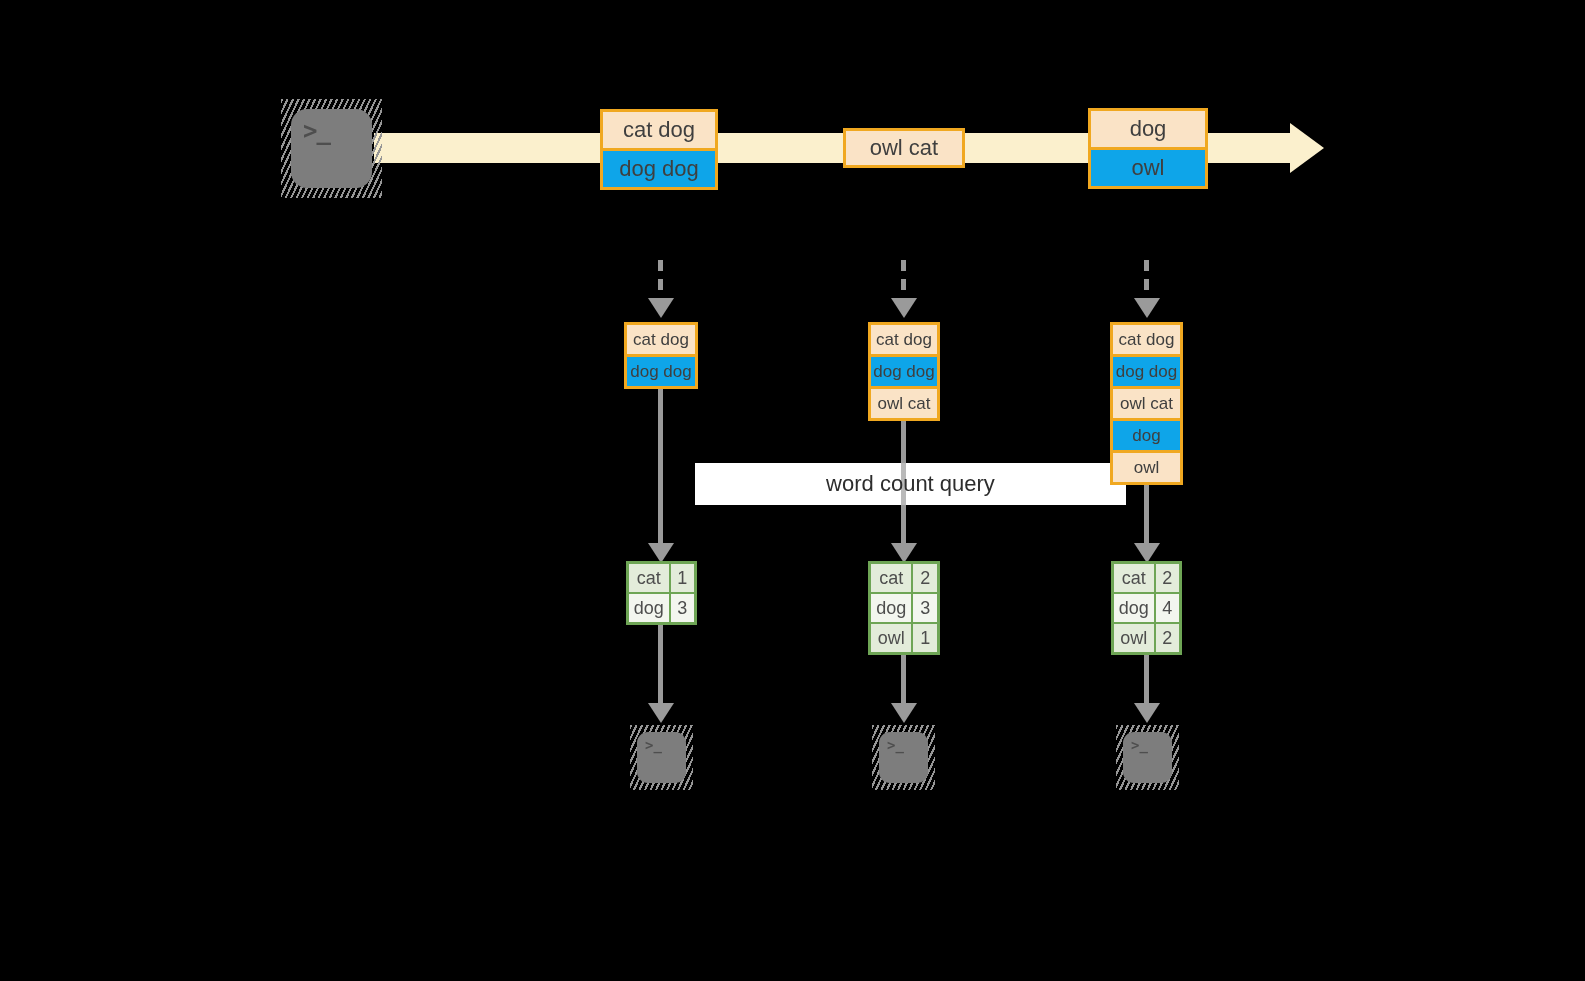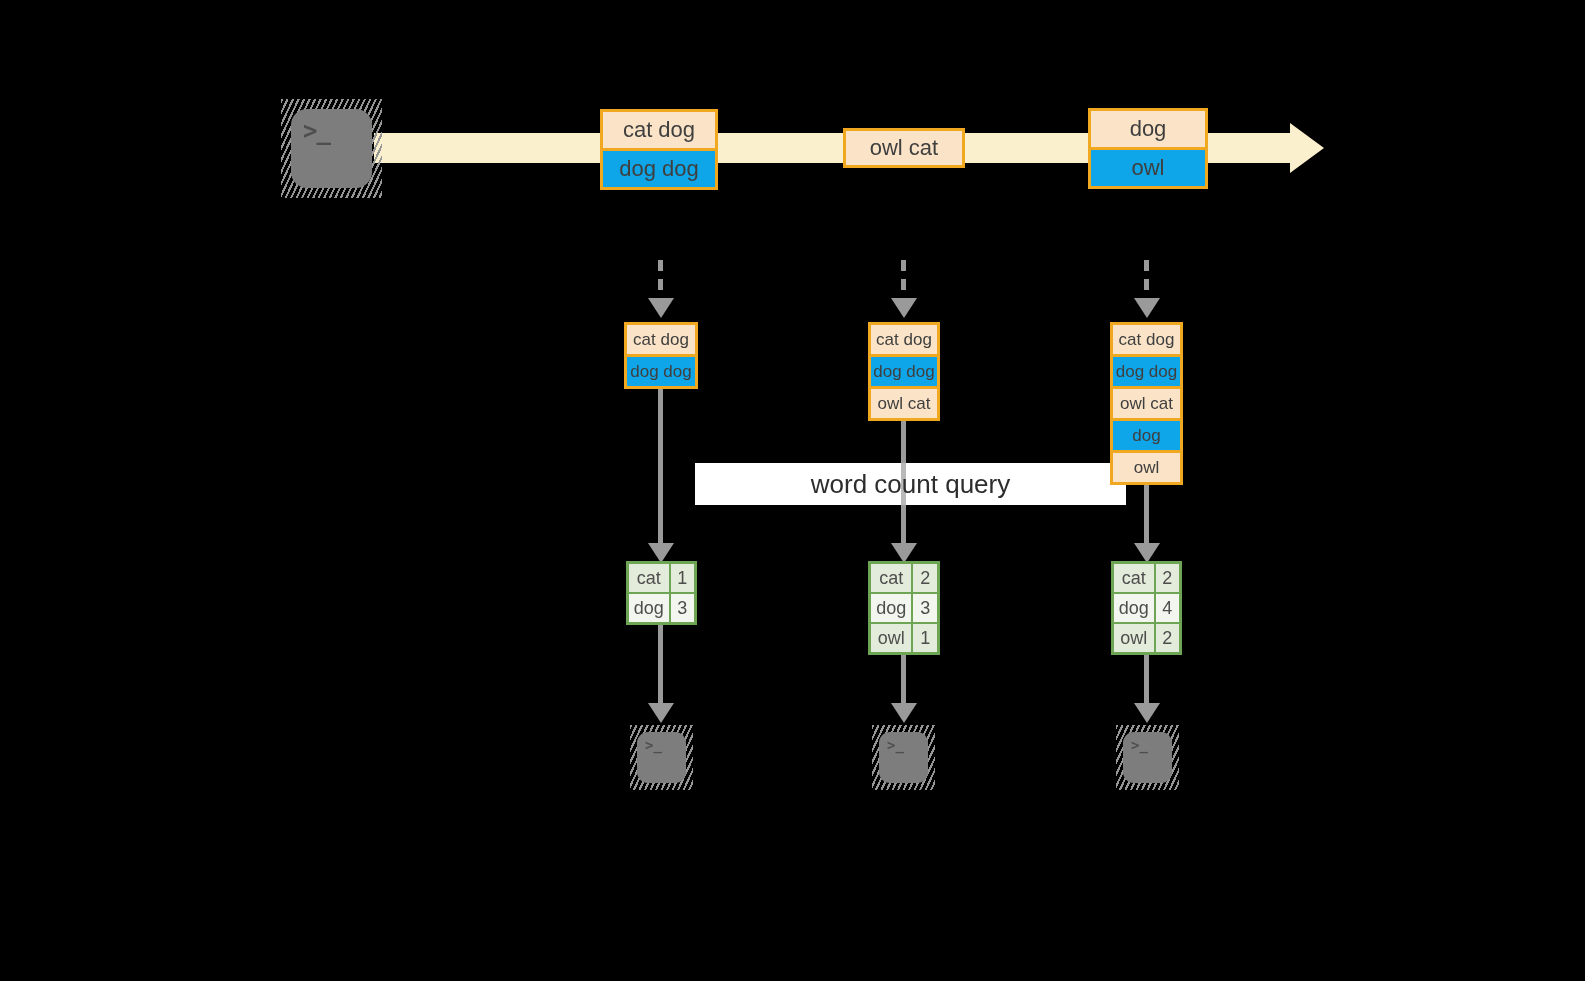--- a/index.html
+++ b/index.html
@@ -40,21 +40,21 @@
   .dash { position:absolute; width:5px; z-index:2;
     background:repeating-linear-gradient(180deg,#9a9a9a 0 11px,transparent 11px 19px); }
   .vline { position:absolute; width:5px; background:#9a9a9a; z-index:1; }
   .ahead { position:absolute; width:0; height:0; z-index:2;
     border-left:13px solid transparent; border-right:13px solid transparent;
     border-top:20px solid #9a9a9a; }
   
   .banner { position:absolute; left:695px; top:463px; width:431px; height:42px;
     background:#ffffff; z-index:3; text-align:center; }
   .banner-line { position:absolute; left:206px; top:0; width:5px; height:42px; background:#b9b9b9; }
-  .banner-text { position:relative; font-size:26px; font-weight:300; color:#2d2d2d; line-height:42px;margin-top:20px; }
+  .banner-text { position:relative; font-size:22px; font-weight:300; color:#2d2d2d; line-height:42px;margin-top:20px; }
   
   .gtable { position:absolute; z-index:2; border:3px solid #6ea555; box-sizing:border-box; color:#4d4d4d; }
   .grow { display:flex; height:28px; line-height:28px; font-size:18px; }
   .grow + .grow { border-top:2px solid #6ea555; }
   .gword { flex:1.7; text-align:center; }
   .gcount { flex:1; border-left:2px solid #6ea555; text-align:center; }
   .r-green { background:#e3ecda; }
   .r-white { background:#f3f6ef; }
 </style>
 </head>

